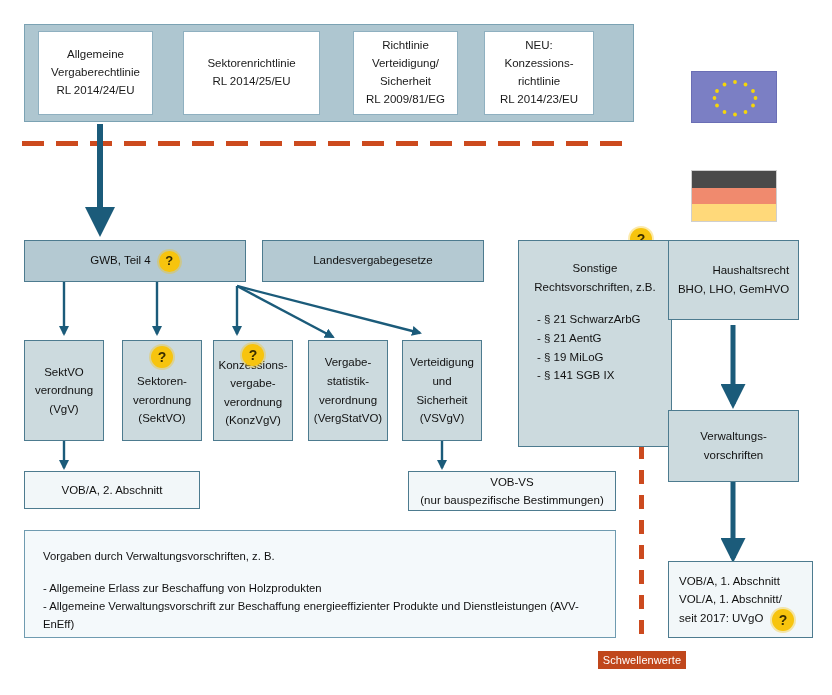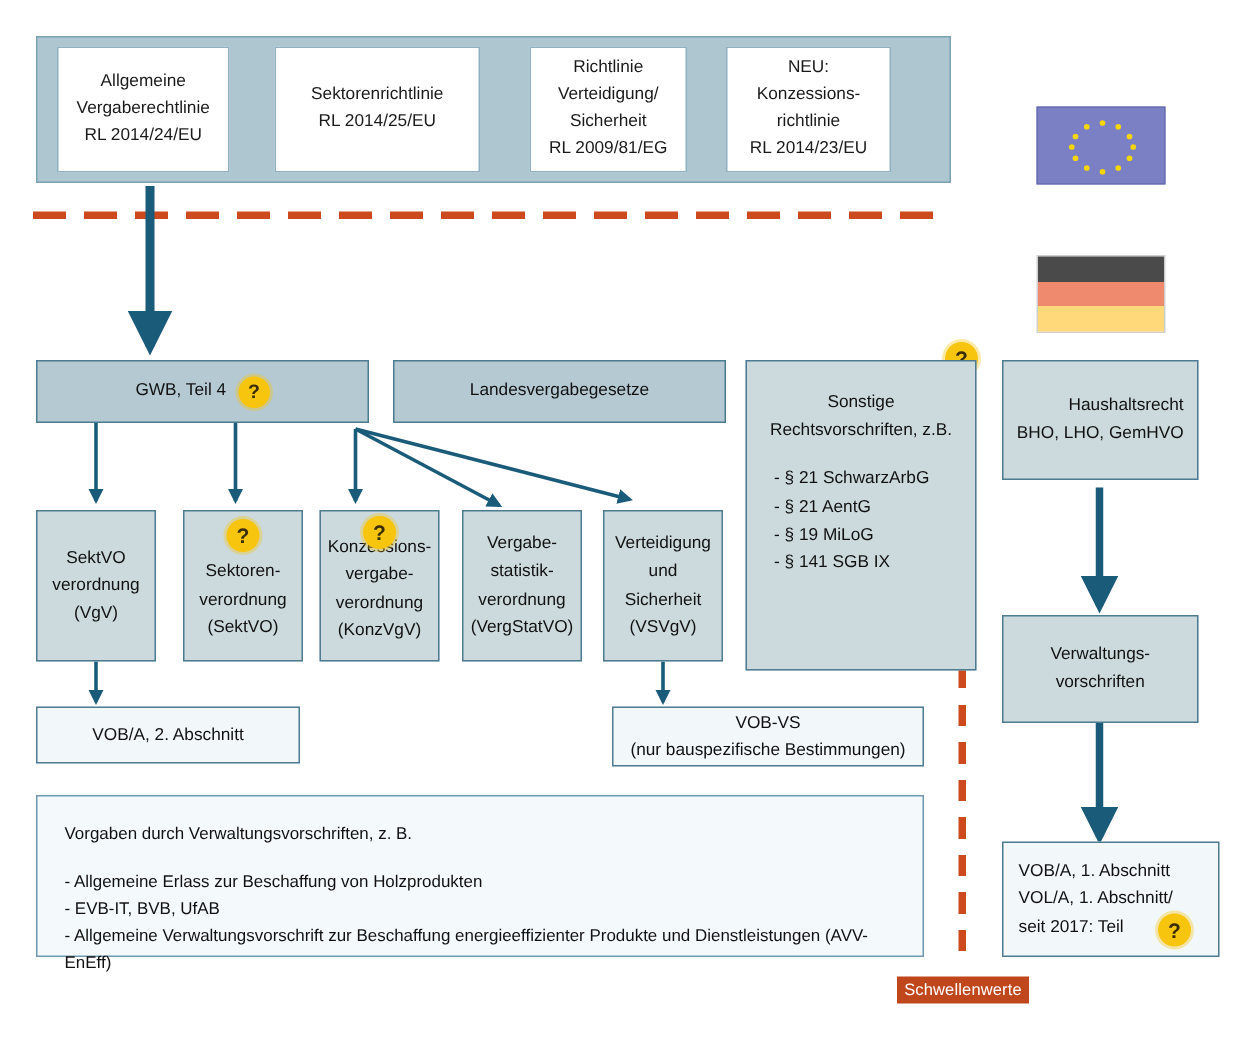--- a/index.html
+++ b/index.html
@@ -266,21 +266,21 @@
     <span>GWB, Teil 4</span>
     <span class="qbadge-inline">
       <span>?</span>
     </span>
   </div>
 
   <div class="abs dbox" style="left:262px; top:240px; width:222px; height:42px;">
     <span>Landesvergabegesetze</span>
   </div>
 
-  <div class="abs lbox" style="left:497px; top:240px; width:154px; height:207px; align-items:flex-start;justify-content:flex-end;">
+  <div class="abs lbox" style="left:518px; top:240px; width:154px; height:207px; align-items:flex-start;justify-content:flex-end;">
     <div class="boxinner" style="padding-top:18px; width:100%;">
       <div>Sonstige</div>
       <div>Rechtsvorschriften, z.B.</div>
       <div class="bullets" style="margin-top:14px; padding-left:12px;">
         <div>- § 21 SchwarzArbG</div>
         <div>- § 21 AentG</div>
         <div>- § 19 MiLoG</div>
         <div>- § 141 SGB IX</div>
       </div>
     </div>
@@ -342,21 +342,20 @@
     <div class="boxinner">
       <div>VOB-VS</div>
       <div>(nur bauspezifische Bestimmungen)</div>
     </div>
   </div>
 
   <div class="abs leftbox" style="left:24px; top:530px; width:592px; height:108px;">
     <div>Vorgaben durch Verwaltungsvorschriften, z. B.</div>
     <div style="height:14px;"></div>
     <div>- Allgemeine Erlass zur Beschaffung von Holzprodukten</div>
-    <div>- EVB-IT, BVB, UfAB</div>
     <div>- Allgemeine Verwaltungsvorschrift zur Beschaffung energieeffizienter Produkte und Dienstleistungen (AVV-EnEff)</div>
   </div>
 
   <div class="abs lbox" style="left:668px; top:240px; width:131px; height:80px;text-align:right;">
     <div class="boxinner">
       <div>Haushaltsrecht</div>
       <div>BHO, LHO, GemHVO</div>
     </div>
   </div>
 
@@ -364,20 +363,20 @@
     <div class="boxinner">
       <div>Verwaltungs-</div>
       <div>vorschriften</div>
     </div>
   </div>
 
   <div class="abs palebox" style="left:668px; top:561px; width:145px; height:77px;">
     <div class="boxinner" style="text-align:left; padding-left:10px; position:relative; width:100%;">
       <div>VOB/A, 1. Abschnitt</div>
       <div>VOL/A, 1. Abschnitt/</div>
-      <div>seit 2017: Teil</div>
+      <div>seit 2017: UVgO</div>
     </div>
   </div>
   <div class="abs qbadge" style="left:772px; top:609px;">
     <span>?</span>
   </div>
 
 </div>
 
 </body></html>

